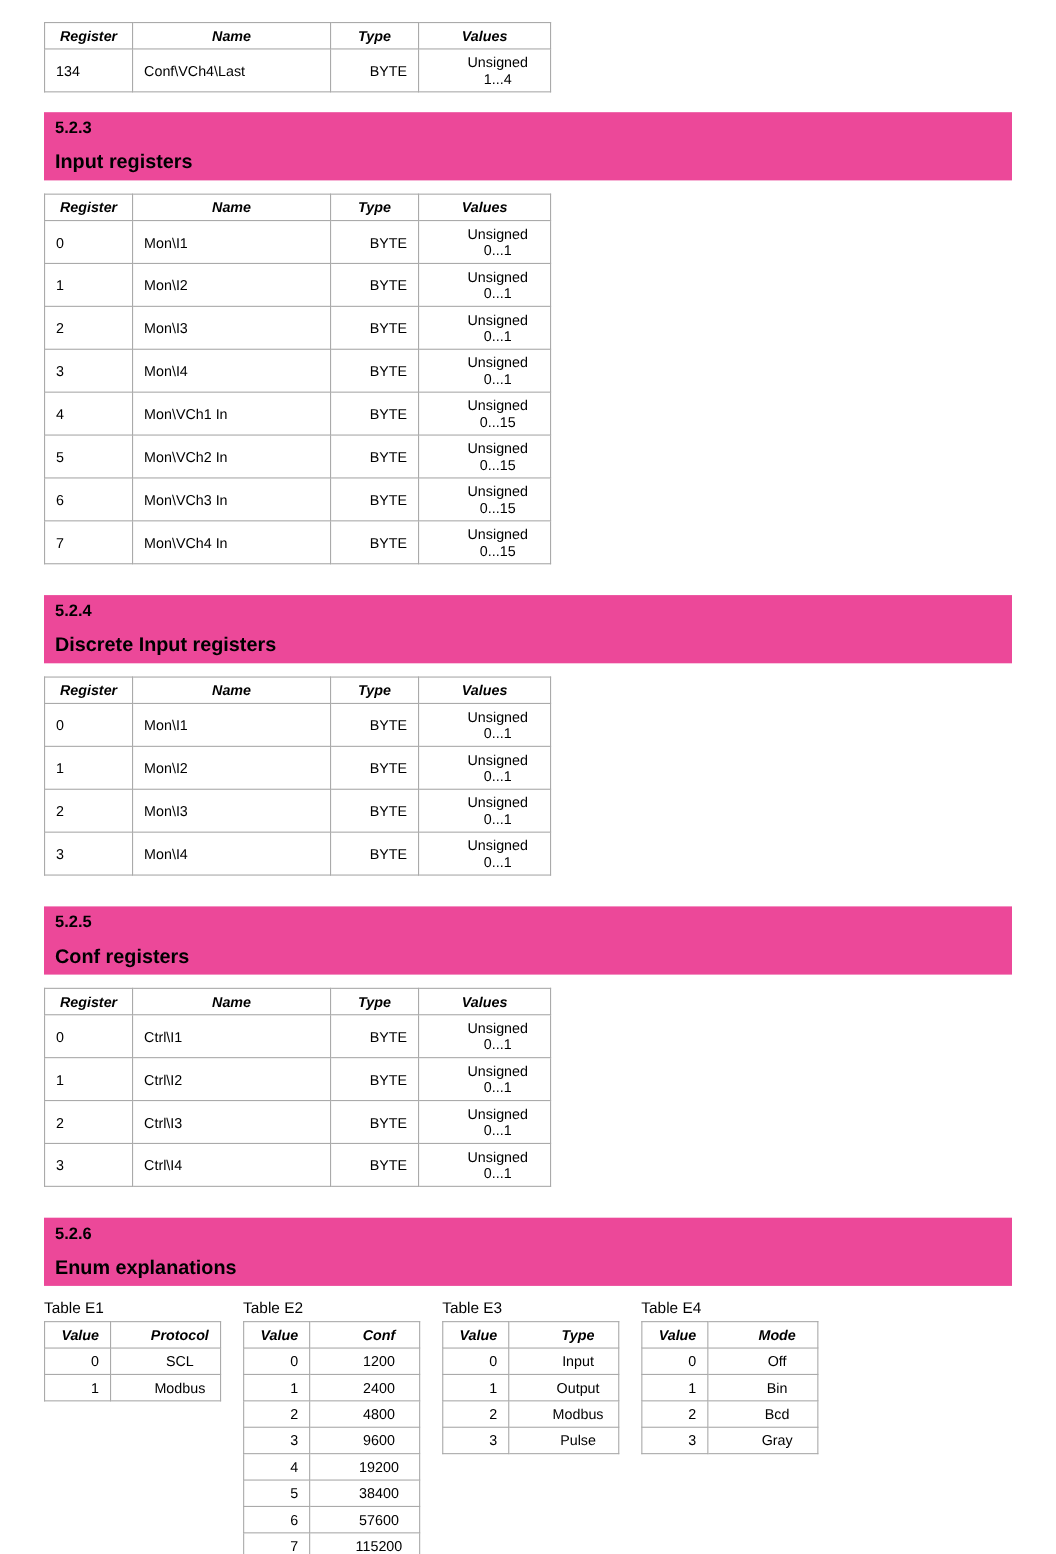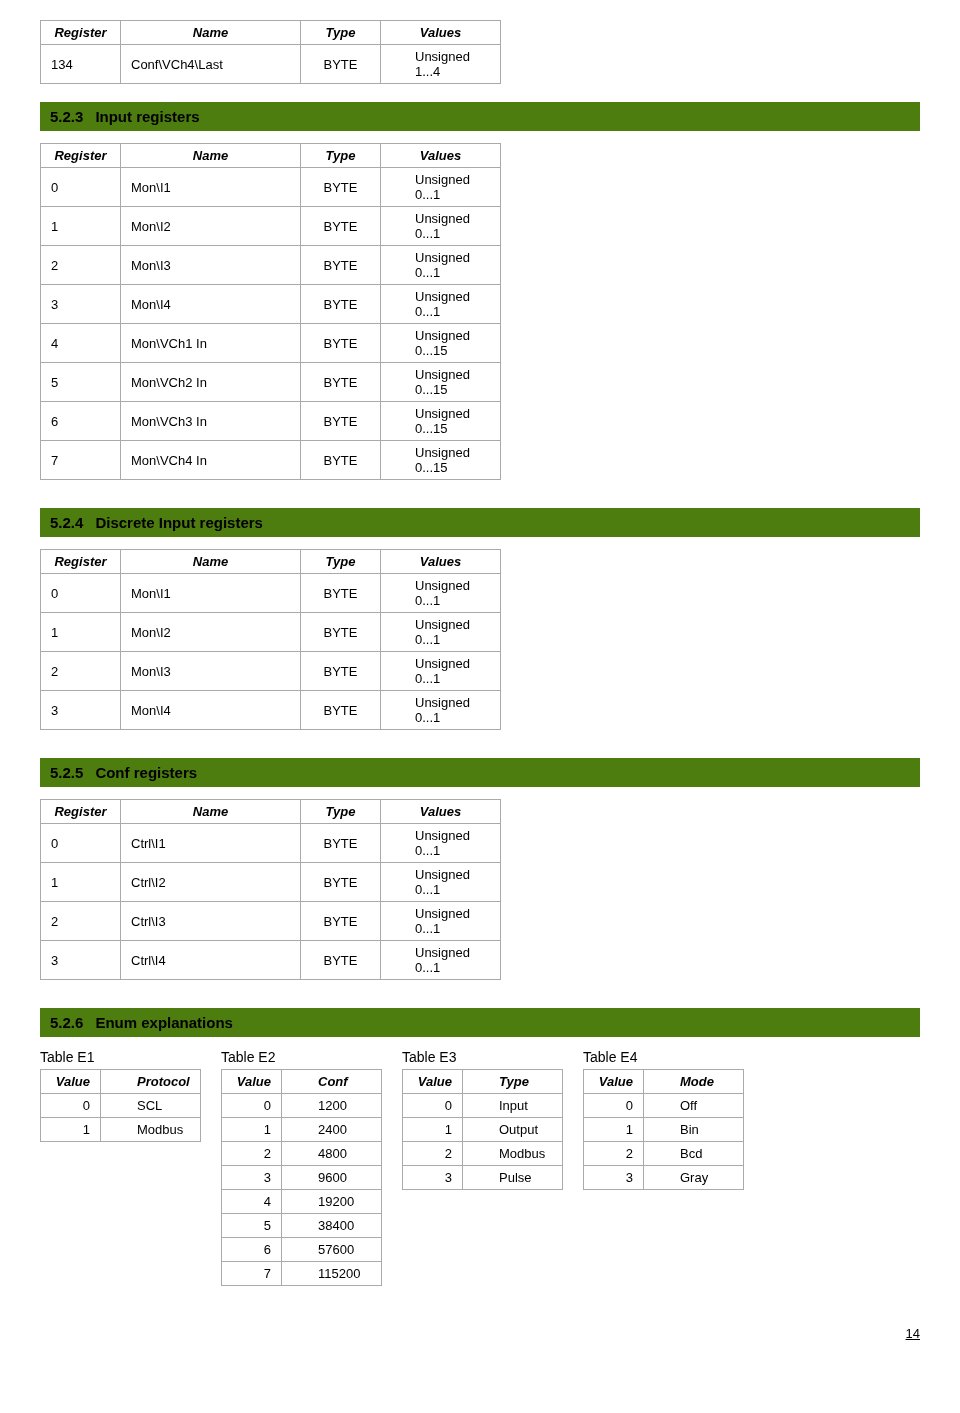--- a/index.html
+++ b/index.html
@@ -13,33 +13,34 @@
       padding: 20px 40px 60px 40px;
     }
 
     
     .top-table-wrap {
       margin-bottom: 18px;
     }
 
     
     .section-header {
-      background: #4d7c0f;
+      background: #ec4899;
       padding: 6px 10px;
       margin-bottom: 12px;
       display: flex;
       align-items: baseline;
       gap: 12px;
+      flex-direction: column;
     }
     .section-number {
       font-size: 15px;
       font-weight: bold;
     }
     .section-title {
-      font-size: 15px;
+      font-size: 18px;
       font-weight: bold;
     }
 
     
     table {
       border-collapse: collapse;
       margin-bottom: 0;
     }
     th, td {
       border: 1px solid #aaa;
@@ -52,39 +53,39 @@
       background: #fff;
       text-align: center;
     }
     td:first-child {
       text-align: left;
     }
     td:nth-child(3) {
       text-align: left;
     }
     td:nth-child(4) {
-      text-align: left;
+      text-align: center;
       padding-left: 34px;
     }
 
     .register-table th:nth-child(1),
     .register-table td:nth-child(1) {
       width: 80px;
     }
     .register-table th:nth-child(2),
     .register-table td:nth-child(2) {
       width: 180px;
     }
     .register-table th:nth-child(3),
     .register-table td:nth-child(3) {
       width: 80px;
       text-align: center;
     }
     .register-table td:nth-child(3) {
-      text-align: center;
+      text-align: right;
     }
     .register-table th:nth-child(4),
     .register-table td:nth-child(4) {
       width: 120px;
     }
 
     .section-block {
       margin-bottom: 28px;
     }
 
@@ -108,21 +109,21 @@
       margin-bottom: 4px;
     }
     .enum-table th:nth-child(1),
     .enum-table td:nth-child(1) {
       width: 60px;
       text-align: right;
     }
     .enum-table th:nth-child(2),
     .enum-table td:nth-child(2) {
       width: 100px;
-      text-align: left;
+      text-align: center;
       padding-left: 36px;
     }
 
     
     .page-number {
       text-align: right;
       margin-top: 40px;
       font-size: 13px;
       text-decoration: underline;
     }

